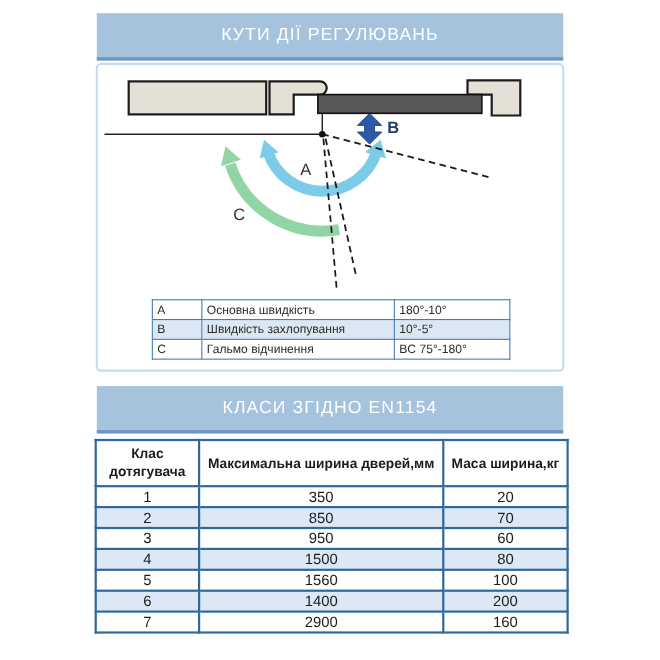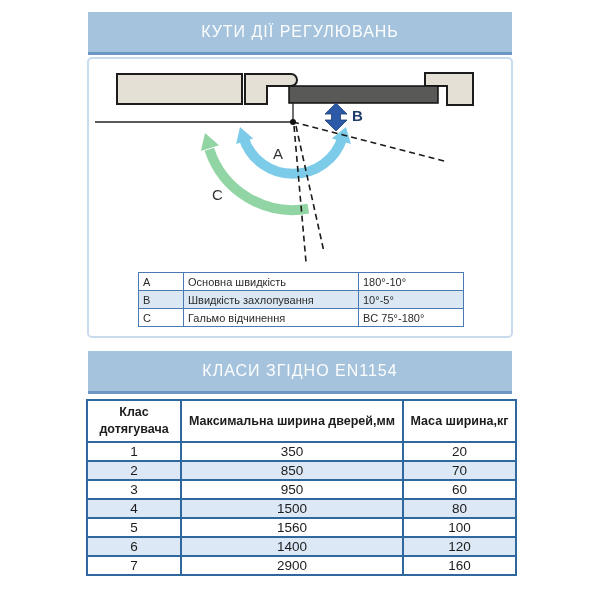--- a/index.html
+++ b/index.html
@@ -162,21 +162,21 @@
         <td>80</td>
       </tr>
       <tr>
         <td>5</td>
         <td>1560</td>
         <td>100</td>
       </tr>
       <tr class="alt">
         <td>6</td>
         <td>1400</td>
-        <td>120</td>
+        <td>200</td>
       </tr>
       <tr>
         <td>7</td>
         <td>2900</td>
         <td>160</td>
       </tr>
     </tbody>
   </table>
 
 </div>

